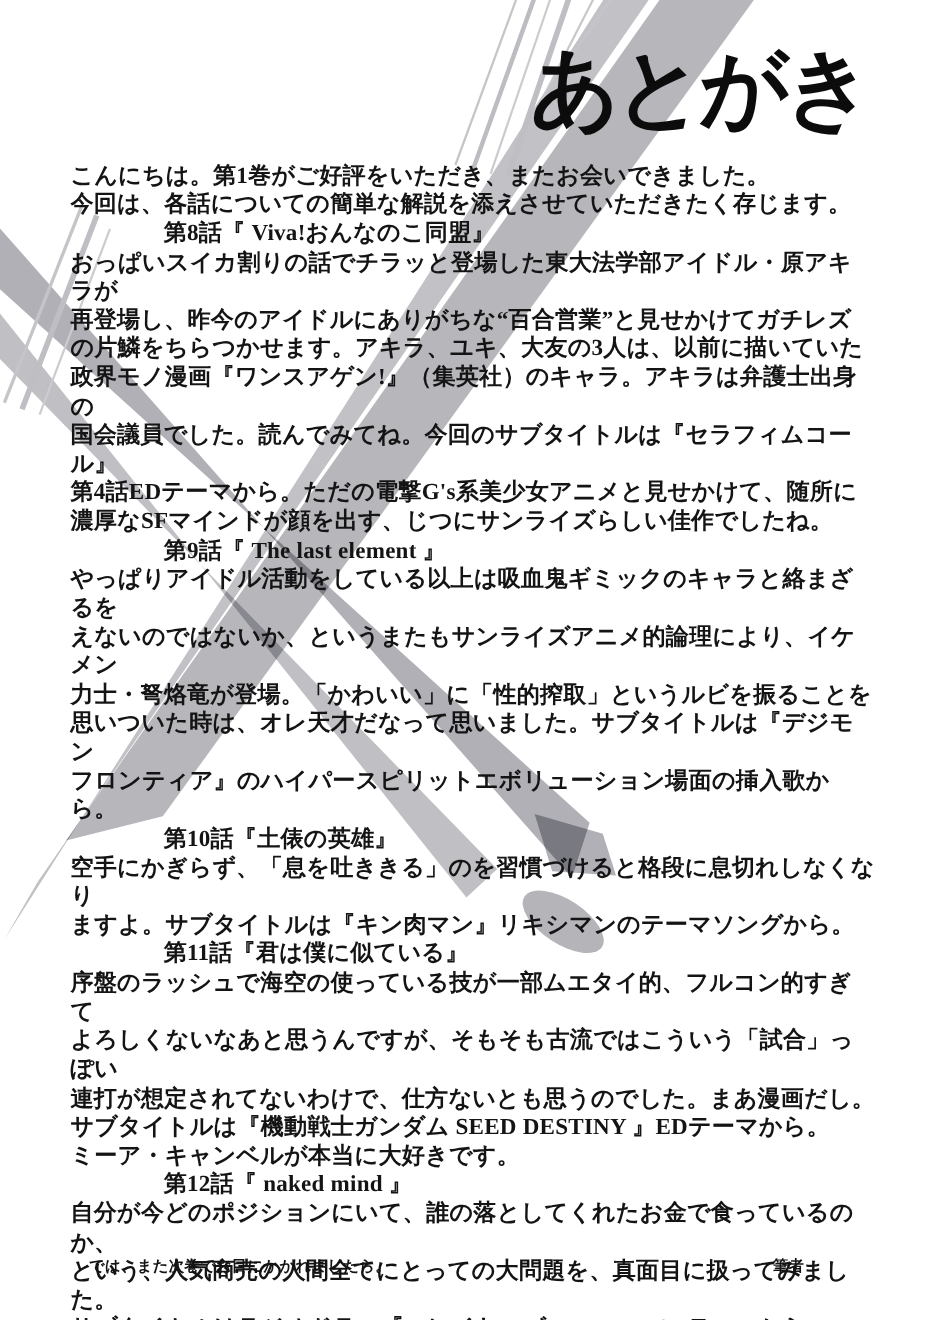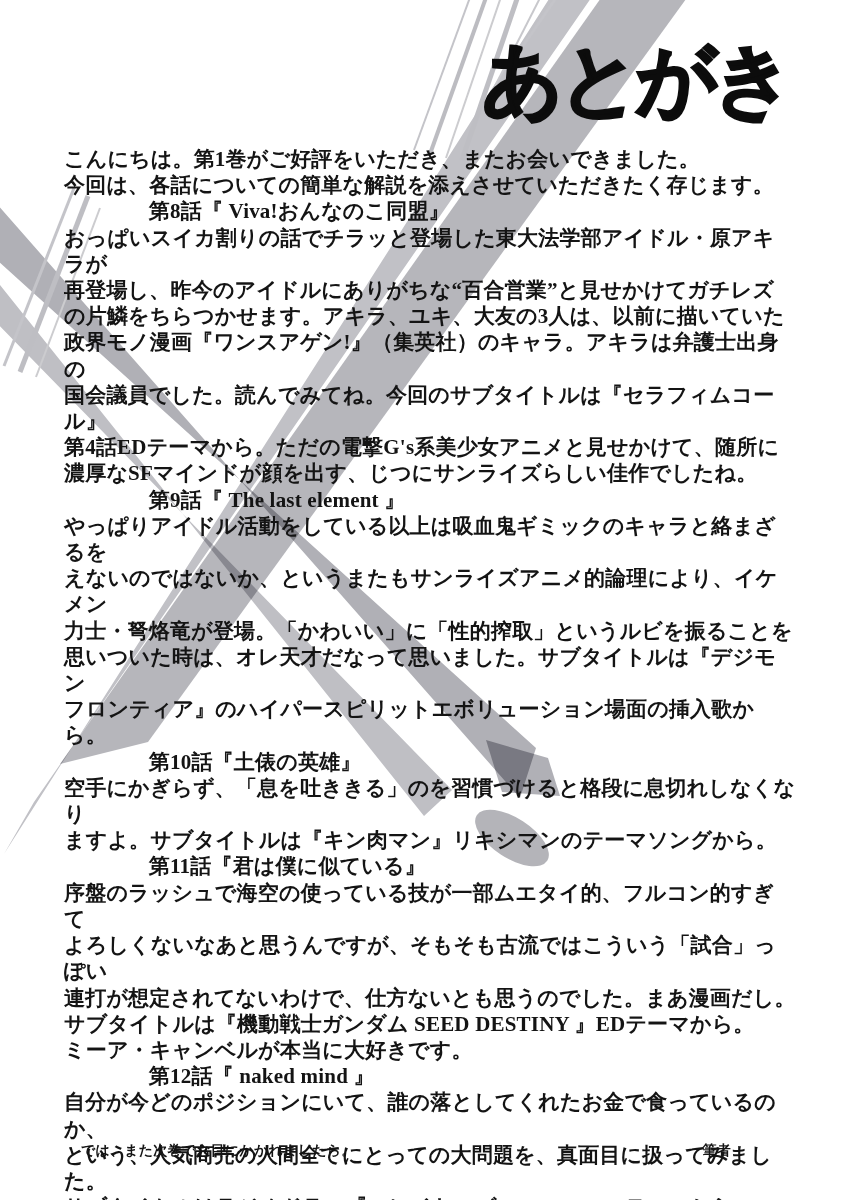--- a/index.html
+++ b/index.html
@@ -15,21 +15,21 @@
   .brush{
     position:absolute;left:0;top:0;width:844px;height:1200px;
     pointer-events:none;
   }
   .brush polygon,.brush ellipse{mix-blend-mode:multiply;}
   .title{
     position:absolute;
     left:482px;top:40px;
     margin:0;
     font-family:"DejaVu Sans","Liberation Sans",sans-serif;
-    font-weight:700;
+    font-weight:400;
     font-size:80px;
     line-height:1;
     letter-spacing:-5px;
     color:#0c0c0c;
     -webkit-text-stroke:2.5px #0c0c0c;
     white-space:nowrap;
   }
   .body-text{
     position:absolute;
     left:64px;top:146px;

